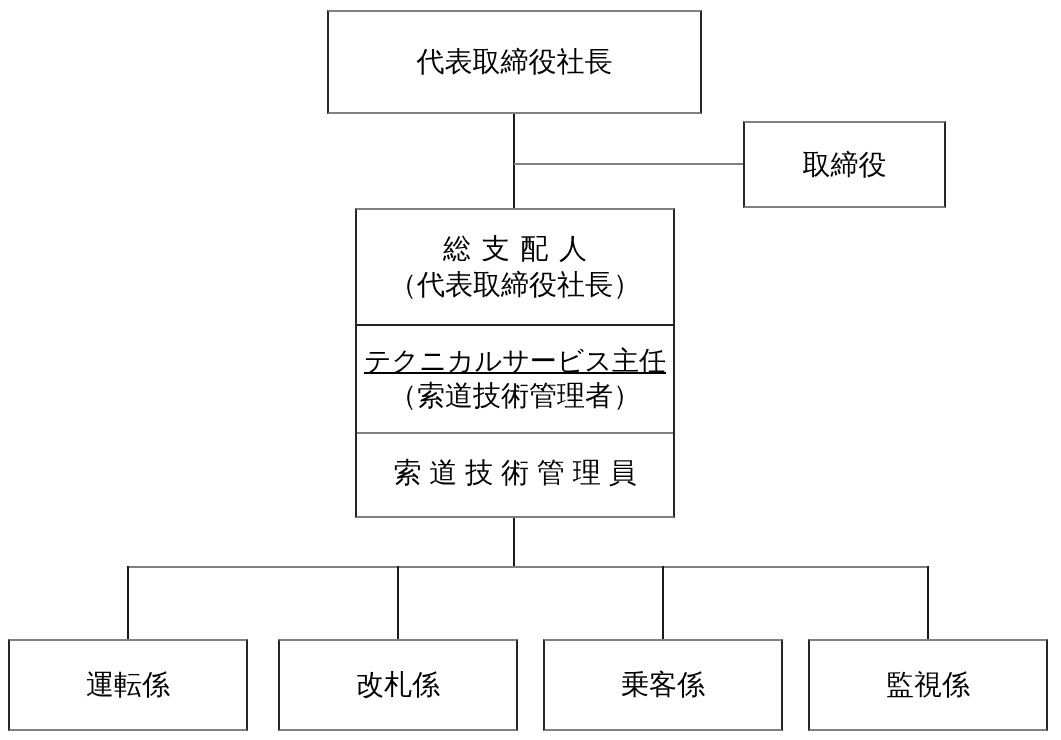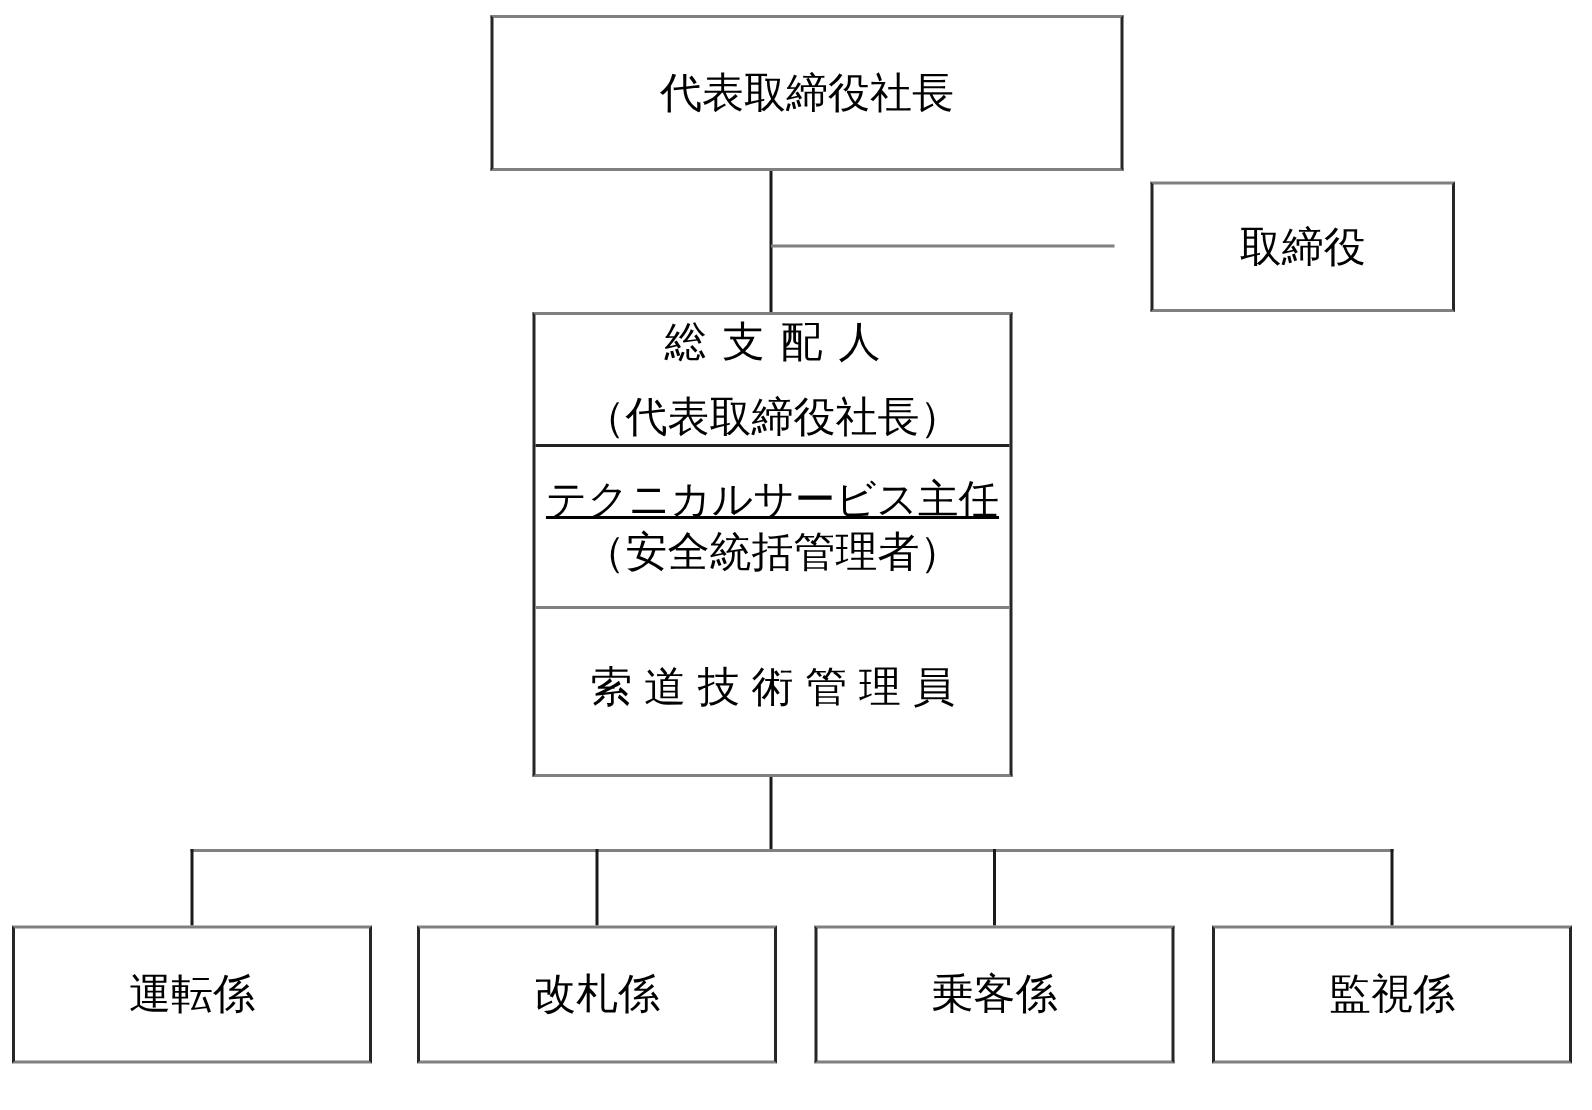--- a/index.html
+++ b/index.html
@@ -24,40 +24,40 @@
     border-right: 2px solid var(--line-vertical, #262626);
     background: var(--background, #ffffff);
     display: flex;
     flex-direction: column;
     align-items: center;
     justify-content: center;
     text-align: center;
     font-size: 28px;
     line-height: 1.28;
   }
-  .box-president { left: 327px; top: 10px;  width: 422px; height: 104px; }
-  .box-director  { left: 743px; top: 121px; width: 203px; height: 87px; margin-left: 24px;  }
+  .box-president { left: 327px; top: 10px;  width: 375px; height: 104px; }
+  .box-director  { left: 743px; top: 121px; width: 203px; height: 87px;  }
   .box-management {
     left: 355px; top: 208px; width: 320px; height: 310px;
     padding: 0; justify-content: flex-start;
   }
   .mgmt-section {
     box-sizing: border-box;
     width: 100%;
     display: flex;
     flex-direction: column;
     align-items: center;
     justify-content: center;
     text-align: center;
   }
-  .mgmt-section-1 { height: 88px; border-bottom: 2px solid #222222; justify-content: space-between; }
+  .mgmt-section-1 { height: 116px; border-bottom: 2px solid #222222; }
   .mgmt-section-2 { height: 108px; border-bottom: 2px solid var(--line-horizontal, #808080); }
   .mgmt-section-3 { flex: 1; font-family: Liberation Mono, monospace; }
   .mgmt-section-2 .line-main { letter-spacing: 0; font-size: 27px; text-decoration: underline; }
-  .box-dept { top: 617px; height: 92px; width: 240px; }
+  .box-dept { top: 639px; height: 92px; width: 240px; }
   .box-dept-1 { left: 8px; }
   .box-dept-2 { left: 278px; }
   .box-dept-3 { left: 543px; text-align: center; }
   .box-dept-4 { left: 808px; }
   .ls-wide   { letter-spacing: 0.38em; text-indent: 0.38em; }
   .ls-medium { letter-spacing: 0.28em; text-indent: 0.28em; }
   .hline {
     position: absolute;
     height: 2px;
     background: var(--line-horizontal, #808080);
@@ -98,21 +98,21 @@
     <span class="line-main">取締役</span>
   </div>
 
   <div class="box box-management">
     <div class="mgmt-section mgmt-section-1">
       <span class="line-main ls-wide">総支配人</span>
       <span class="line-sub">（代表取締役社長）</span>
     </div>
     <div class="mgmt-section mgmt-section-2">
       <span class="line-main">テクニカルサービス主任</span>
-      <span class="line-sub">（安全統括管理者）</span>
+      <span class="line-sub">（索道技術管理者）</span>
     </div>
     <div class="mgmt-section mgmt-section-3">
       <span class="line-main ls-medium">索道技術管理員</span>
     </div>
   </div>
 
   <div class="box box-dept box-dept-1">
     <span class="line-main">運転係</span>
   </div>
   <div class="box box-dept box-dept-2">

